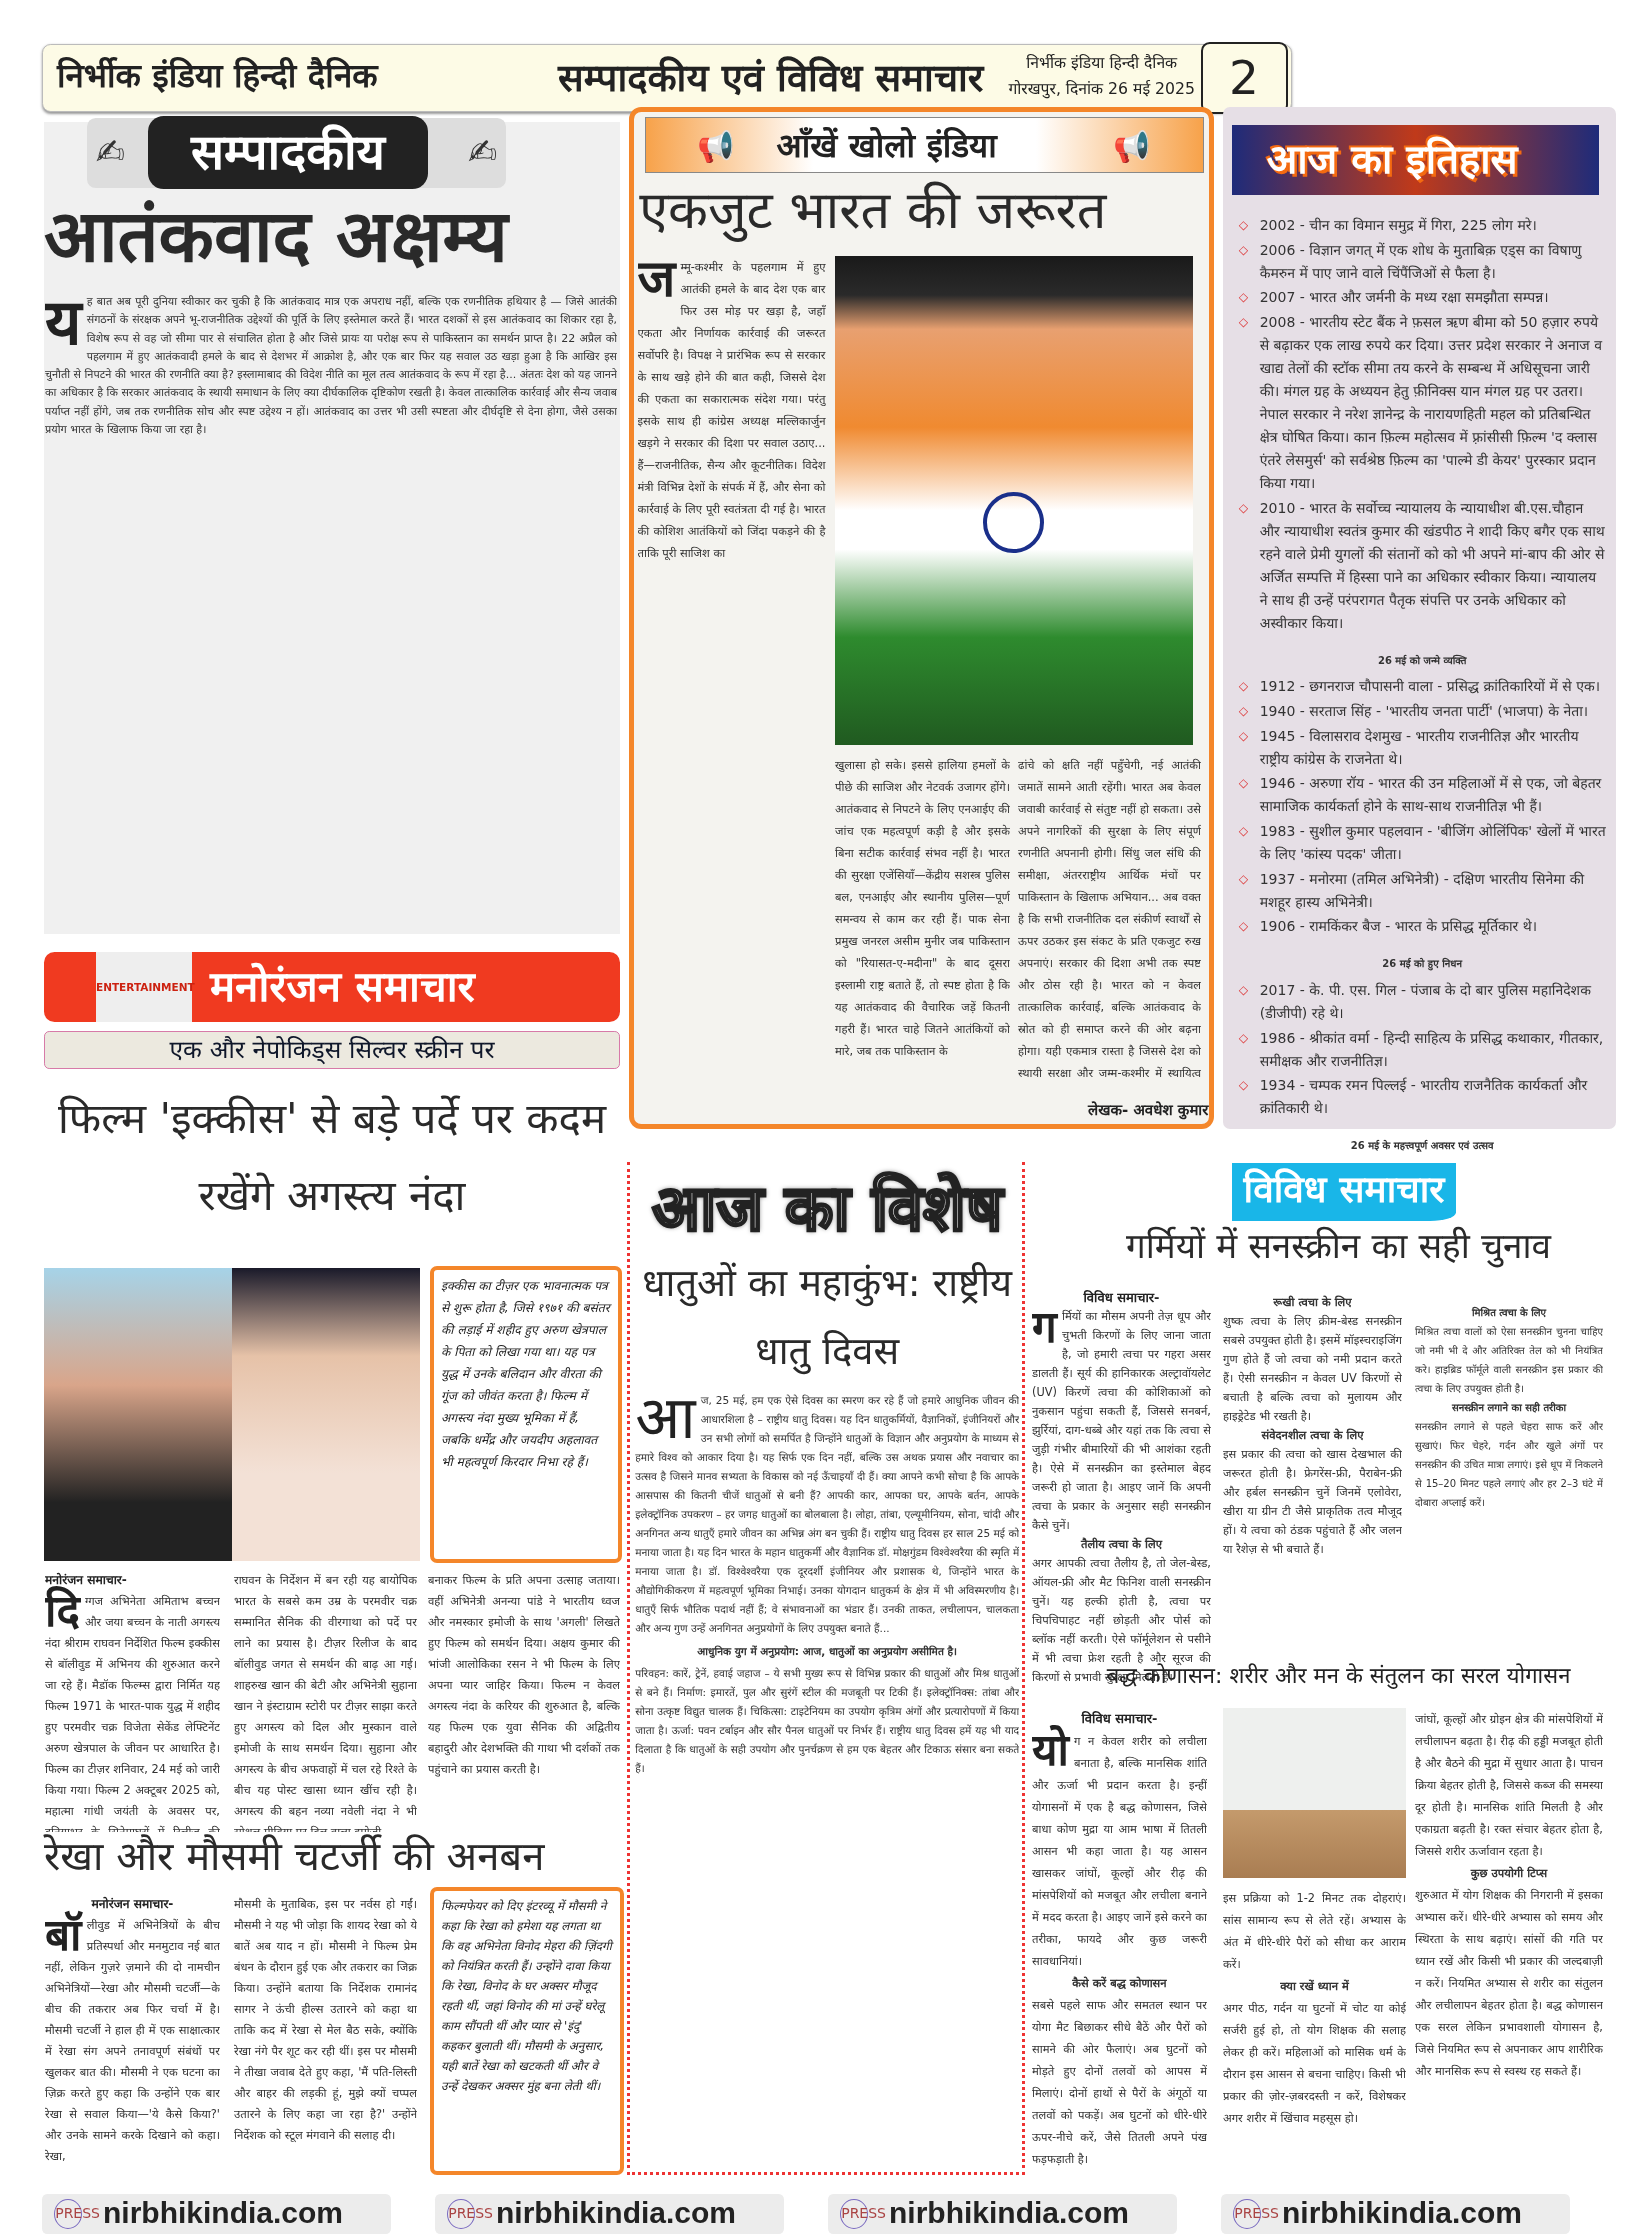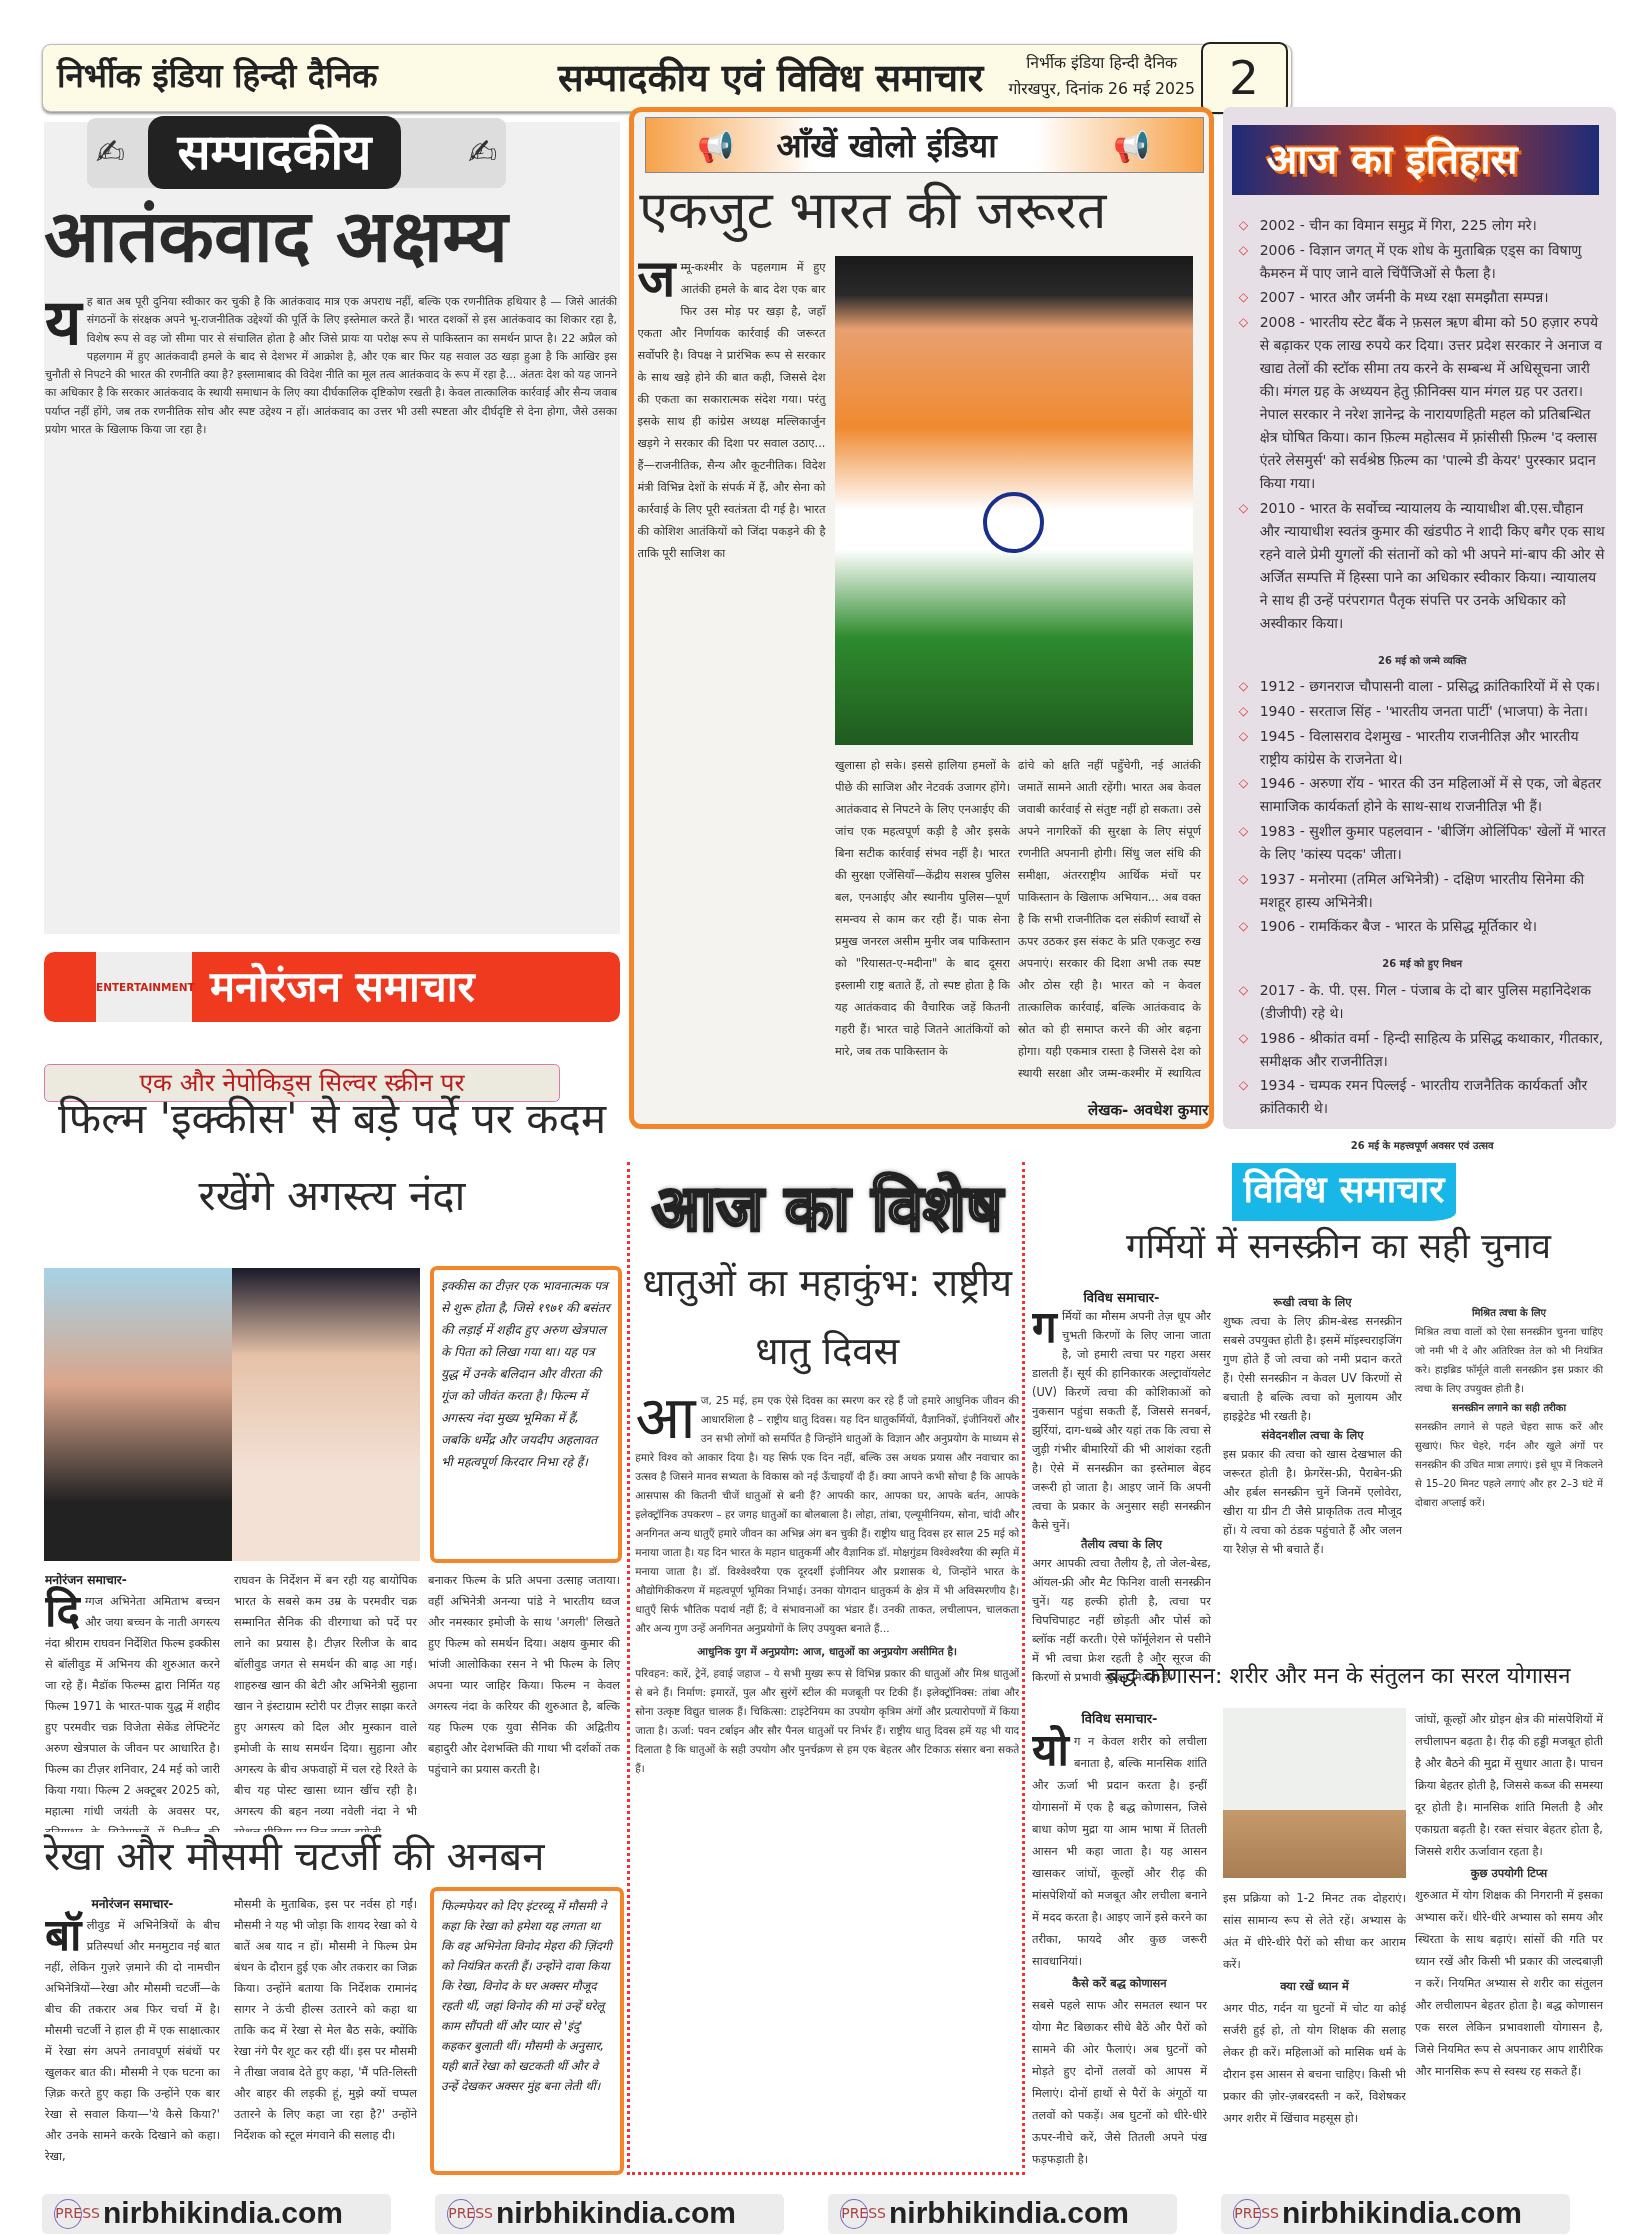--- a/index.html
+++ b/index.html
@@ -7,21 +7,21 @@
 .abs{position:absolute}
 
 .mast{left:42px;top:44px;width:1250px;height:68px;background:#fdfbe6;border:1.7px solid #bbb;border-radius:8.7px;box-shadow:0 1.7px 2.6px #999}
 .mast .paper{left:14px;top:7px;font-size:33px;font-weight:bold;color:#222}
 .mast .section{left:515px;top:5.2px;font-size:38px;font-weight:bold;color:#222}
 .mast .meta{right:96px;top:5.2px;font-size:15.7px;text-align:center;line-height:26px;color:#222}
 .mast .pageno{right:3.5px;top:-3.5px;width:87px;height:72px;border:2.6px solid #222;border-radius:8.7px;background:#fdfbe6;font-size:47px;text-align:center;line-height:68px}
 
 .col1{left:44px;top:122px;width:576px;height:812px;background:#f0f0f0}
 .banner-edit{left:87px;top:118px;width:419px;height:70px;background:#ddd;border-radius:8.7px}
-.banner-edit .lbl{left:61px;top:-1.7px;width:253px;height:73px;background:#222;color:#fff;font-size:49px;font-weight:bold;text-align:center;line-height:73px;border-radius:15.7px}
+.banner-edit .lbl{left:61px;top:-1.7px;width:280px;height:73px;background:#222;color:#fff;font-size:49px;font-weight:bold;text-align:center;line-height:73px;border-radius:15.7px}
 .hand{top:14px;font-size:35px;color:#333}
 .headline{font-weight:bold;color:#2a2a2a;line-height:1.1}
 .body-text{font-size:11.4px;line-height:19px;color:#333;text-align:justify}
 .dropcap{float:left;font-size:63px;line-height:59px;font-weight:bold;margin-right:5.2px;color:#222}
 
 .aankh{left:629px;top:107px;width:585px;height:1022px;background:#f4f3ef;border:5.2px solid #f4862a;border-radius:12.2px}
 .aankh-banner{left:10.5px;top:5.2px;width:559px;height:56px;background:linear-gradient(90deg,#f7a24a,#fff 30%,#fff 70%,#f7a24a);border:0.9px solid #888}
 .aankh-banner .t{left:131px;top:3.5px;font-size:33px;font-weight:bold;color:#222}
 .mega{top:10.5px;font-size:30px;color:#d33}
 .fist{left:201px;top:144px;width:358px;height:489px;background:linear-gradient(180deg,#1a1a1a 0%,#2a2a2a 8%,#e8a070 15%,#f08a30 35%,#ffffff 52%,#ffffff 60%,#2e8b2e 78%,#205a20 100%)}
@@ -31,21 +31,21 @@
 .itihas-banner{left:8.7px;top:17.5px;width:367px;height:70px;background:linear-gradient(90deg,#1e2b7a,#c03a1a 50%,#1e2b7a)}
 .itihas-banner .t{left:35px;top:5.2px;font-size:40px;font-weight:bold;color:#fff;text-shadow:2.6px 2.6px 0 #f46a10,-1.7px -1.7px 0 #f46a10}
 .it-list{left:15.7px;top:107px;width:367px;font-size:14px;line-height:23px;color:#333}
 .it-list li{list-style:none;position:relative;padding-left:21px;margin-bottom:1.7px}
 .it-list li:before{content:"◇";position:absolute;left:0;color:#d33;font-size:12.2px}
 .it-sub{text-align:center;font-weight:bold;margin:14px 0 3.5px;font-size:10px}
 
 .ent-banner{left:44px;top:952px;width:576px;height:70px;background:#f03a20;border-radius:10.5px}
 .ent-banner .logo{left:52px;top:0;width:96px;height:70px;background:#eee;font-size:10.5px;color:#c21;font-weight:bold;text-align:center;line-height:70px;transform:none}
 .ent-banner .t{left:166px;top:3.5px;font-size:42px;font-weight:bold;color:#fff}
-.nepo{left:44px;top:1064px;width:516px;height:38px;background:#ece9df;border:1.7px solid #d77aa8;border-radius:5.2px;font-size:24.5px;text-align:center;line-height:35px;color:#b91c1c}
+.nepo{left:44px;top:1031px;width:576px;height:38px;background:#ece9df;border:1.7px solid #d77aa8;border-radius:5.2px;font-size:24.5px;text-align:center;line-height:35px;color:#0f172a}
 .photo{background:#ccc}
 .quote-box{border:4.4px solid #f4862a;border-radius:7px;background:#fff;padding:5.2px 7px;font-style:italic;font-size:13px;line-height:23px;color:#222}
 
 .special{left:627px;top:1162px;width:398px;height:1013px;border-left:3.5px dotted #e33;border-right:3.5px dotted #e33;border-bottom:3.5px dotted #e33}
 .special .logo{left:5.2px;top:7px;width:384px;height:79px;font-size:63px;font-weight:bold;color:#fff;-webkit-text-stroke:2.6px #222;text-align:center;line-height:79px;text-shadow:0 0 5.2px #555}
 .vividh-badge{left:1232px;top:1163px;width:224px;height:58px;background:#19b6e8;color:#fff;font-size:37px;font-weight:bold;text-align:center;line-height:54px;border-bottom-right-radius:26px 8.7px}
 .footer{top:2194px;width:349px;height:40px;background:#ececec;border-radius:5.2px}
 .footer .t{left:61px;top:1.7px;font-size:30px;font-weight:bold;color:#222;font-family:"Liberation Sans",sans-serif}
 .footer .ic{left:12.2px;top:5.2px;width:28px;height:30px;border:1.7px solid #7a6ac0;border-radius:50%;font-size:14px;text-align:center;line-height:26px;color:#a44}
 .sec-label{font-weight:bold;font-size:15.7px;color:#222}

